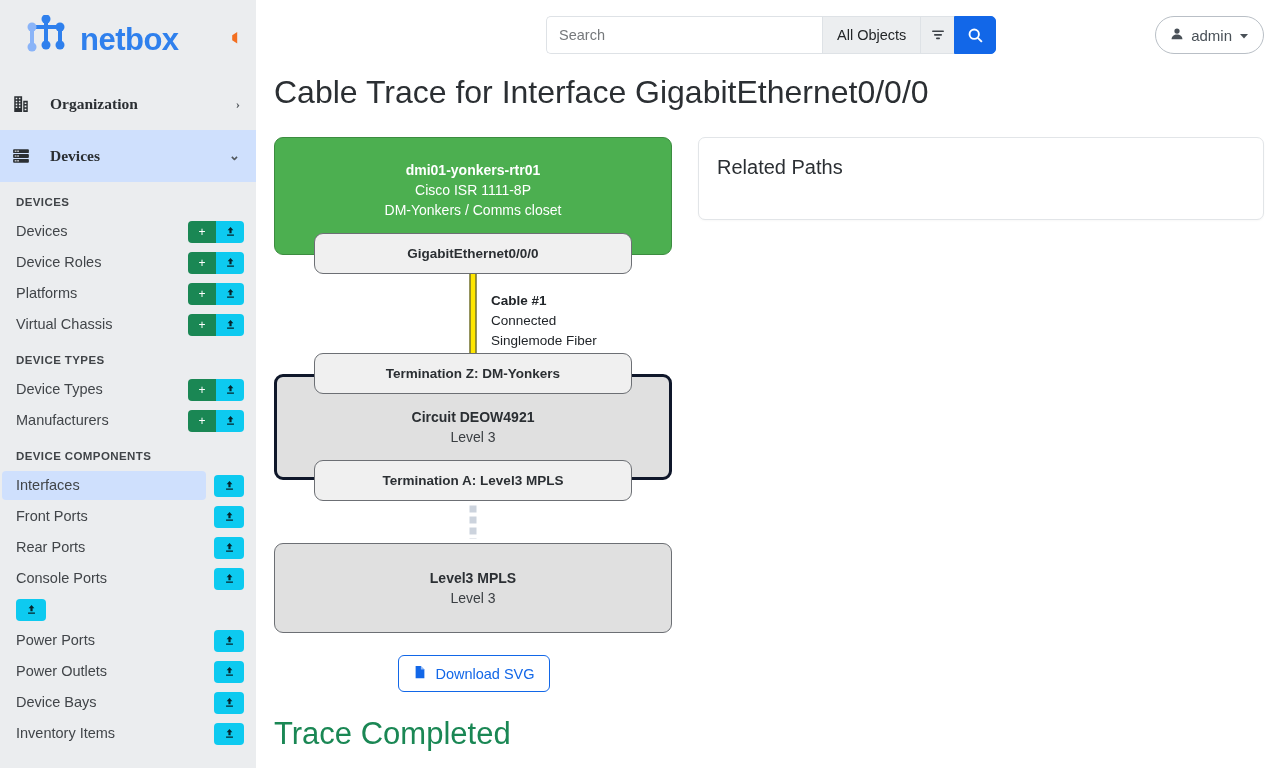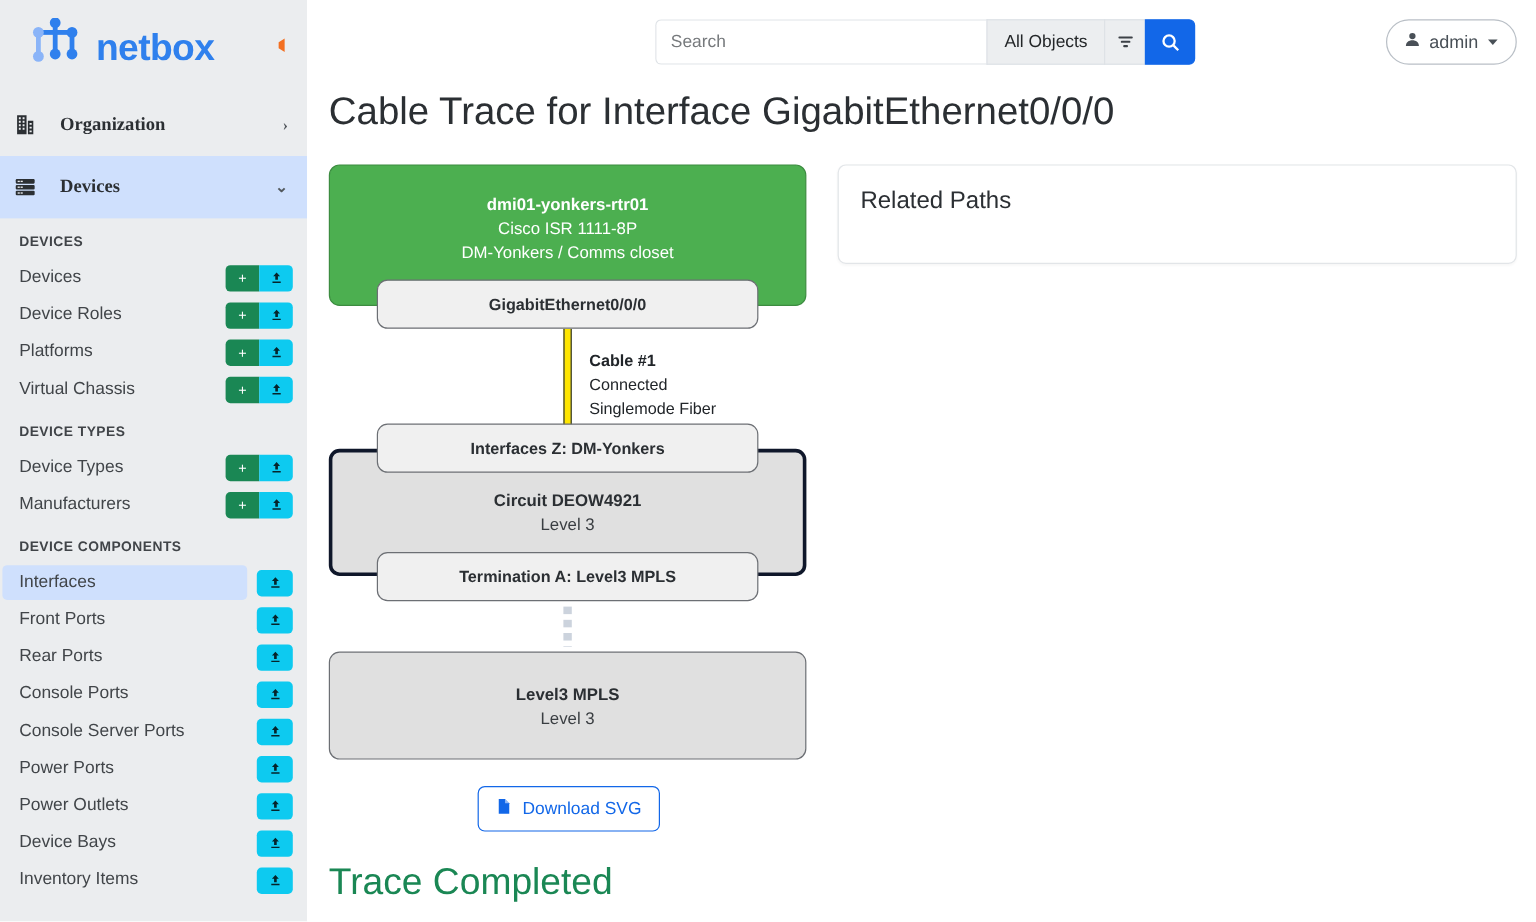--- a/index.html
+++ b/index.html
@@ -389,21 +389,20 @@
       <span class="label">Console Ports</span>
       <span class="btns">
         <span class="btn-import solo">
           <svg width="11" height="11" viewBox="0 0 16 16" fill="#05242b">
               <path d="M8 1.6 3.8 6.2h2.6v4.3h3.2V6.2h2.6L8 1.6zM3 12.4h10v1.8H3v-1.8z"></path>
             </svg>
         </span>
       </span>
     </div>
     <div class="nav-item">
-      <span class="label">Console Server Ports</span>
       <span class="btns">
         <span class="btn-import solo">
           <svg width="11" height="11" viewBox="0 0 16 16" fill="#05242b">
               <path d="M8 1.6 3.8 6.2h2.6v4.3h3.2V6.2h2.6L8 1.6zM3 12.4h10v1.8H3v-1.8z"></path>
             </svg>
         </span>
       </span>
     </div>
     <div class="nav-item">
       <span class="label">Power Ports</span>
@@ -504,21 +503,21 @@
             <div class="cable-line"></div>
             <div class="cable-label">
               <div class="cl1">Cable #1</div>
               <div class="cl2">Connected</div>
               <div class="cl3">Singlemode Fiber</div>
             </div>
           </div>
 
           <div class="circuit-wrap">
             <div class="term-box">
-              <span>Interfaces Z: DM-Yonkers</span>
+              <span>Termination Z: DM-Yonkers</span>
             </div>
             <div class="node-circuit">
               <div class="c1">Circuit DEOW4921</div>
               <div class="c2">Level 3</div>
             </div>
             <div class="term-box" style="margin-top:-20px;">
               <span>Termination A: Level3 MPLS</span>
             </div>
           </div>
 

